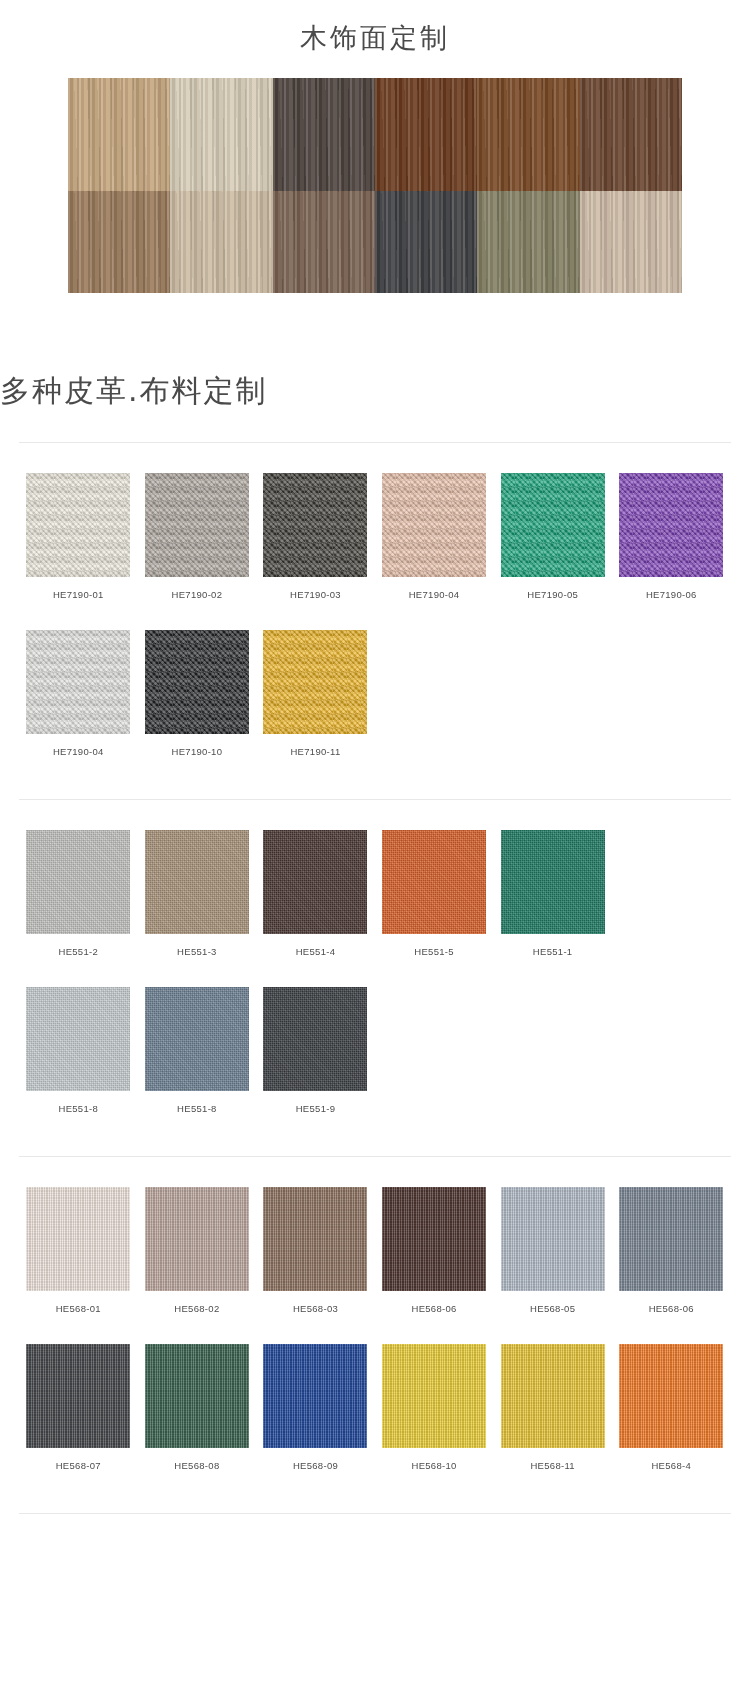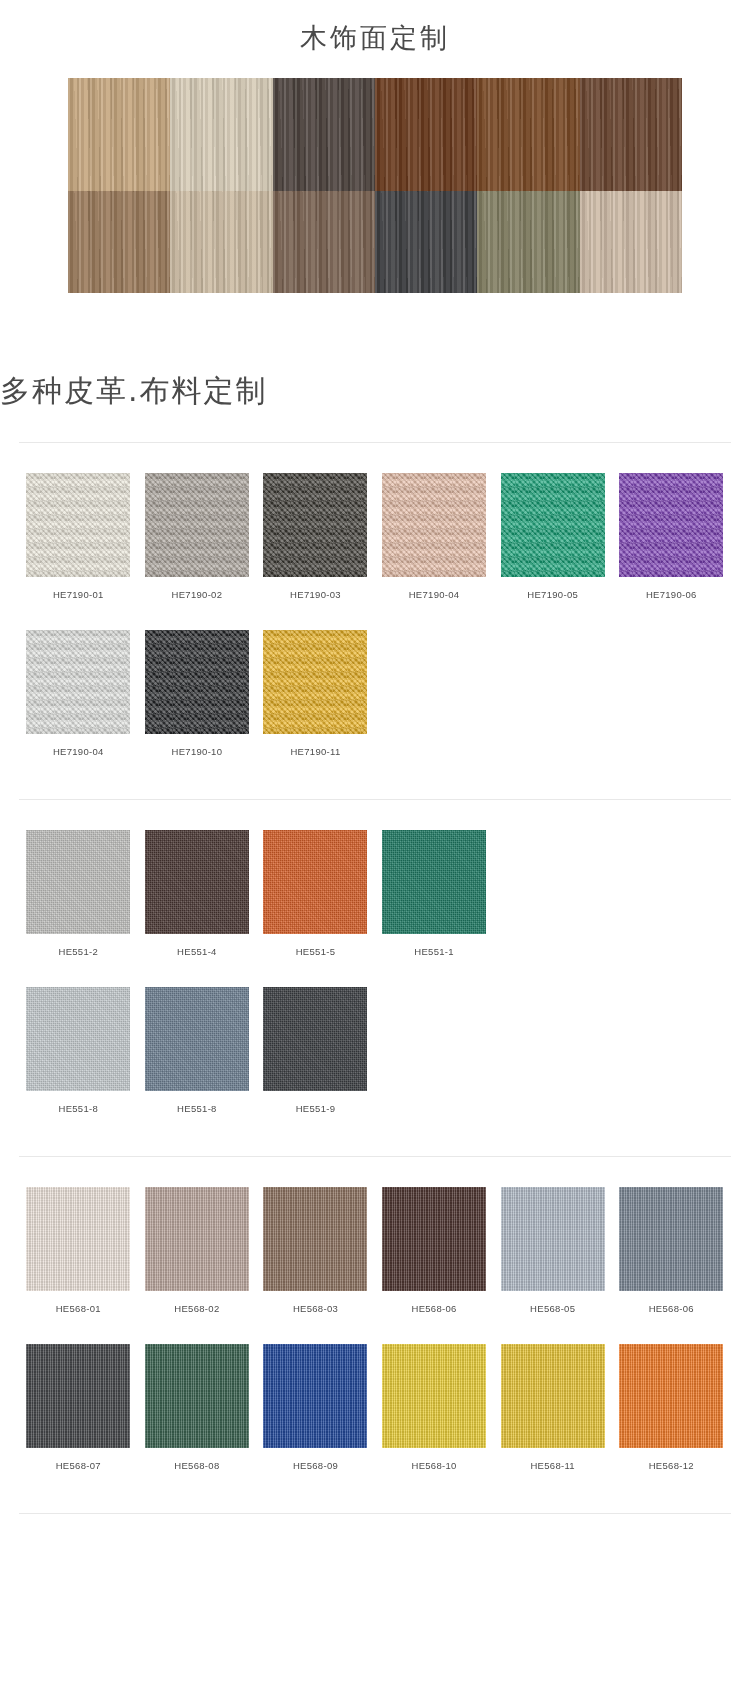--- a/index.html
+++ b/index.html
@@ -264,20 +264,26 @@
       <div class="divider"></div>
       <div class="swatch-section">
         <div class="swatch-row">
           <div class="swatch-cell">
             <div class="swatch-chip" style="background: rgb(195, 195, 193);">
               <div class="tex tex-tweed"></div>
             </div>
             <div class="swatch-label">HE551-2</div>
           </div>
           <div class="swatch-cell">
+            <div class="swatch-chip" style="background: rgb(169, 148, 122);">
+              <div class="tex tex-tweed"></div>
+            </div>
+            <div class="swatch-label">HE551-3</div>
+          </div>
+          <div class="swatch-cell">
             <div class="swatch-chip" style="background: rgb(74, 55, 51);">
               <div class="tex tex-tweed"></div>
             </div>
             <div class="swatch-label">HE551-4</div>
           </div>
           <div class="swatch-cell">
             <div class="swatch-chip" style="background: rgb(216, 95, 40);">
               <div class="tex tex-tweed"></div>
             </div>
             <div class="swatch-label">HE551-5</div>
@@ -380,20 +386,20 @@
           <div class="swatch-cell">
             <div class="swatch-chip" style="background: rgb(229, 196, 58);">
               <div class="tex tex-rib"></div>
             </div>
             <div class="swatch-label">HE568-11</div>
           </div>
           <div class="swatch-cell">
             <div class="swatch-chip" style="background: rgb(238, 123, 42);">
               <div class="tex tex-rib"></div>
             </div>
-            <div class="swatch-label">HE568-12</div>
+            <div class="swatch-label">HE568-4</div>
           </div>
         </div>
       </div>
       <div class="divider"></div>
     </div>
 
 </div>
 
 </body></html>

